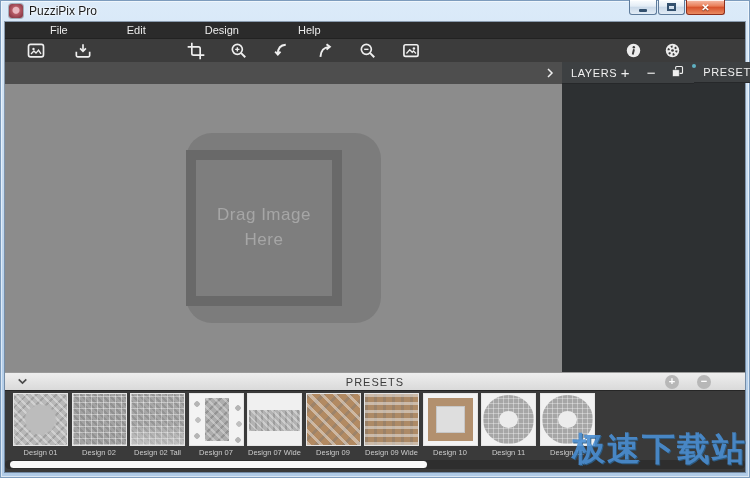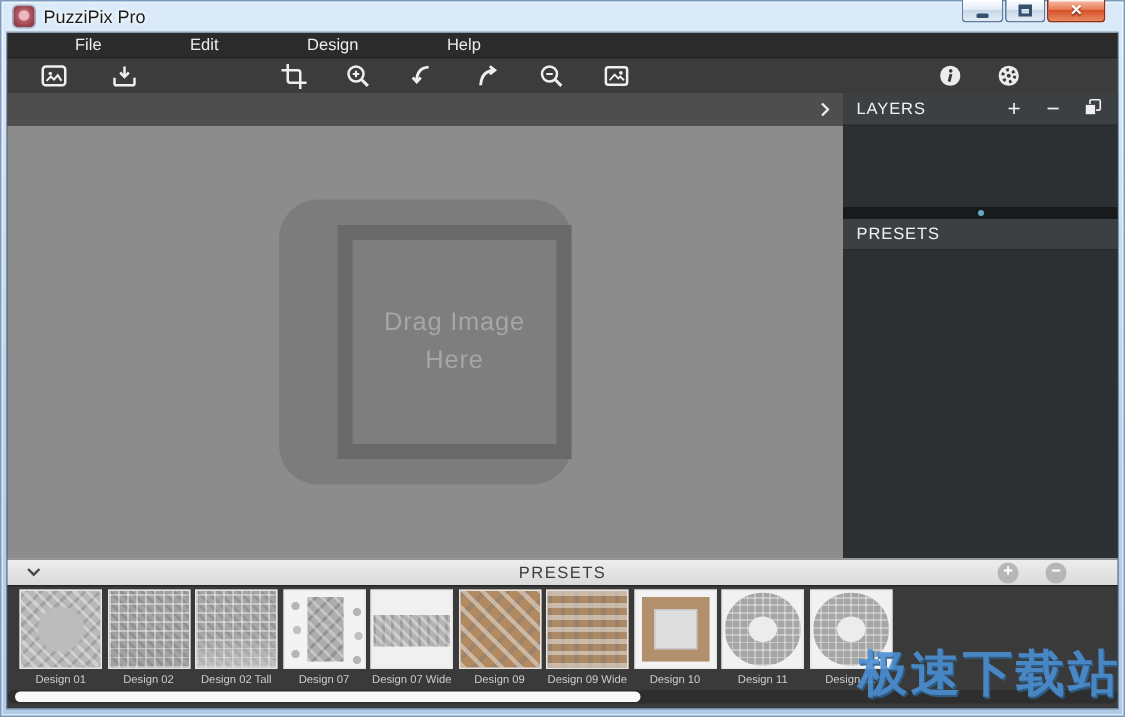--- a/index.html
+++ b/index.html
@@ -3,21 +3,21 @@
 <meta charset="utf-8">
 <style>
   * { margin:0; padding:0; box-sizing:border-box; }
   html,body { width:750px; height:478px; font-family:"Liberation Sans", sans-serif; }
 
   
   .window { position:relative; width:750px; height:478px;
     background:linear-gradient(#dcebf9,#b9d2ec 60%,#b0cbe7);
     box-shadow: inset 0 0 0 1px #7d9cbd, inset 0 0 0 2px rgba(255,255,255,.55);
     overflow:hidden; }
-  .titlebar { position:absolute; left:0; top:0; right:0; height:22px;
+  .titlebar { position:absolute; left:0; top:0; right:12px; height:22px;
     display:flex; align-items:center; padding-left:9px; }
   .app-icon { width:14px; height:14px; border-radius:3px; margin-right:6px;
     background:radial-gradient(circle at 50% 45%, #e9b8c0 0 3px, #b75b66 4px, #8e3d4a 8px);
     box-shadow:0 0 0 1px rgba(0,0,0,.25); }
   .title-text { font-size:12px; color:#1c1c1c; text-shadow:0 0 3px #fff, 0 0 3px #fff; }
   .win-controls { position:absolute; top:0; right:13px; display:flex; gap:1px; }
   .wbtn { height:15px; border:1px solid #5f7c9c; border-top:none;
     border-radius:0 0 3px 3px; display:flex; align-items:center; justify-content:center;
     background:linear-gradient(#fbfdff,#e3ecf5 45%,#c9d8e8 50%,#e2ecf6);
     box-shadow:inset 0 1px 0 rgba(255,255,255,.8); cursor:default; }
@@ -47,28 +47,28 @@
   .tbtn.gap9 { margin-left:9px; }
 
   
   .main { flex:none; height:310px; display:flex; }
   .left-col { width:557px; display:flex; flex-direction:column; }
   .strip { height:22px; background:#4e4e4e; display:flex; align-items:center;
     justify-content:flex-end; padding-right:3px; }
   .collapse-btn { width:18px; height:18px; display:flex; align-items:center; justify-content:center; }
   .canvas { flex:1; background:#8c8c8c; display:flex; align-items:center; justify-content:center; }
   .dz-outer { width:195px; height:190px; border-radius:26px; background:#7c7c7c;
-    display:flex; align-items:center; justify-content:flex-end; }
+    display:flex; align-items:center; justify-content:flex-start; }
   .dz-frame { width:156px; height:156px; border:10px solid #696969; background:#7e7e7e;
     display:flex; align-items:center; justify-content:center; }
   .dz-text { width:122px; text-align:center; font-size:17px; line-height:1.45;
     color:#a6a6a6; letter-spacing:.5px; }
 
   
-  .right-panel { width:183px; display:flex; flex-direction:column; background:#2d3032; }
+  .right-panel { width:183px; display:flex; flex-direction:row; background:#2d3032; }
   .panel-header { height:22px; background:#3d4042; display:flex; align-items:center;
     padding:0 9px; border-bottom:1px solid #26282a; }
   .panel-title { color:#f0f0f0; font-size:11px; letter-spacing:.6px; }
   .ph-actions { margin-left:auto; display:flex; align-items:center; gap:10px; }
   .ph-btn { color:#f0f0f0; font-size:15px; line-height:1; width:16px; text-align:center; }
   .layers-body { height:54px; background:#2d3032; }
   .panel-divider { height:8px; background:#191a1b; position:relative; }
   .panel-divider .dot { position:absolute; left:50%; top:50%; width:4px; height:4px;
     margin:-2px 0 0 -2px; border-radius:50%; background:#5fb0c2; }
   .adjust-header { height:21px; }

